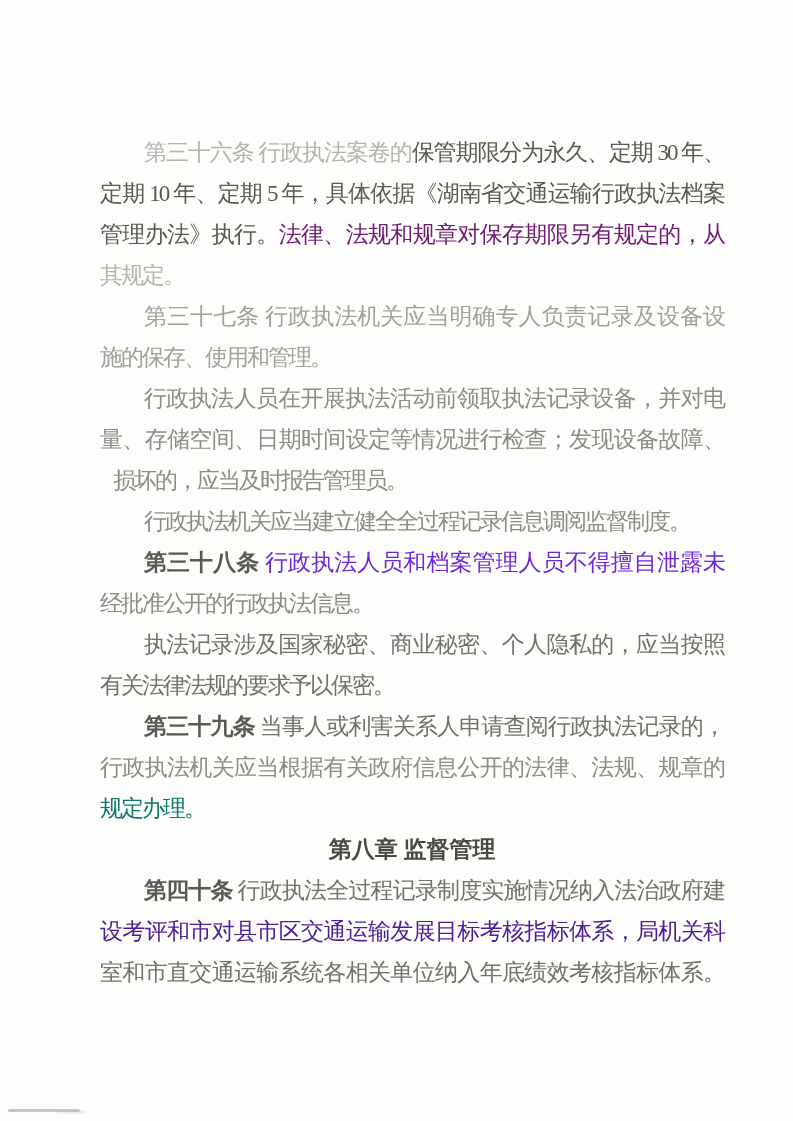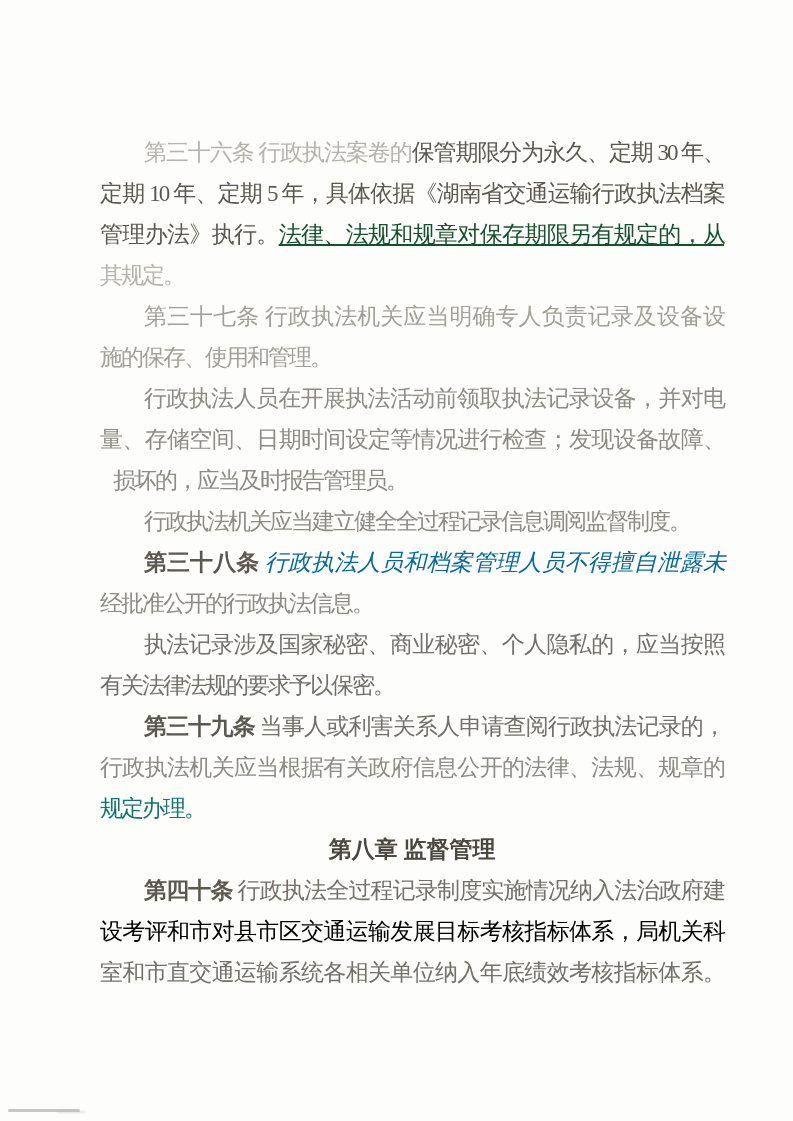--- a/index.html
+++ b/index.html
@@ -61,35 +61,35 @@
     filter: blur(0.8px);
   }
 </style>
 </head>
 <body>
 
 <div class="page">
   <div class="content">
       <div class="line indent align-justify"><span style="color: rgb(182, 179, 172);">第三十六条 行政执法案卷的</span><span style="color: rgb(91, 88, 80);">保管期限分为永久、定期 30 年、</span></div>
       <div class="line align-justify"><span style="color: rgb(91, 88, 80);">定期 10 年、定期 5 年，具体依据《湖南省交通运输行政执法档案</span></div>
-      <div class="line align-justify"><span style="color: rgb(91, 88, 80);">管理办法》执行。</span><span style="color: #14532d; text-decoration: underline;">法律、法规和规章对保存期限另有规定的，从</span></div>
+      <div class="line align-justify"><span style="color: rgb(91, 88, 80);">管理办法》执行。</span><span style="color: #701a75;">法律、法规和规章对保存期限另有规定的，从</span></div>
       <div class="line align-left"><span style="color: rgb(182, 179, 172);">其规定。</span></div>
       <div class="line indent align-justify"><span style="color: rgb(163, 160, 153);">第三十七条 行政执法机关应当明确专人负责记录及设备设</span></div>
       <div class="line align-left"><span style="color: rgb(163, 160, 153);">施的保存、使用和管理。</span></div>
       <div class="line indent align-justify"><span style="color: rgb(142, 139, 132);">行政执法人员在开展执法活动前领取执法记录设备，并对电</span></div>
       <div class="line align-justify"><span style="color: rgb(142, 139, 132);">量、存储空间、日期时间设定等情况进行检查；发现设备故障、</span></div>
       <div class="line align-left"><span style="color: rgb(142, 139, 132); margin-left: 13px;">损坏的，应当及时报告管理员。</span></div>
       <div class="line indent align-left"><span style="color: rgb(142, 139, 132);">行政执法机关应当建立健全全过程记录信息调阅监督制度。</span></div>
-      <div class="line indent align-justify"><span style="color: rgb(91, 88, 80); font-weight: 700;">第三十八条</span><span style="color: #0369a1; font-style: italic;"> 行政执法人员和档案管理人员不得擅自泄露未</span></div>
+      <div class="line indent align-justify"><span style="color: rgb(91, 88, 80); font-weight: 700;">第三十八条</span><span style="color: #6d28d9;"> 行政执法人员和档案管理人员不得擅自泄露未</span></div>
       <div class="line align-left"><span style="color: rgb(142, 139, 132);">经批准公开的行政执法信息。</span></div>
       <div class="line indent align-justify"><span style="color: rgb(115, 112, 106);">执法记录涉及国家秘密、商业秘密、个人隐私的，应当按照</span></div>
       <div class="line align-left"><span style="color: rgb(115, 112, 106);">有关法律法规的要求予以保密。</span></div>
       <div class="line indent align-justify"><span style="color: rgb(91, 88, 80); font-weight: 700;">第三十九条</span><span style="color: rgb(115, 112, 106);"> 当事人或利害关系人申请查阅行政执法记录的，</span></div>
       <div class="line align-justify"><span style="color: rgb(142, 139, 132);">行政执法机关应当根据有关政府信息公开的法律、法规、规章的</span></div>
       <div class="line align-left"><span style="color: #0f766e;">规定办理。</span></div>
       <div class="line heading align-center"><span style="color: rgb(74, 71, 64); font-weight: 700;">第八章 监督管理</span></div>
       <div class="line indent align-justify"><span style="color: rgb(91, 88, 80); font-weight: 700;">第四十条</span><span style="color: rgb(115, 112, 106);"> 行政执法全过程记录制度实施情况纳入法治政府建</span></div>
-      <div class="line align-justify"><span style="color: #000000; margin-top: 41px;">设考评和市对县市区交通运输发展目标考核指标体系，局机关科</span></div>
+      <div class="line align-justify"><span style="color: #4c1d95; margin-top: 41px;">设考评和市对县市区交通运输发展目标考核指标体系，局机关科</span></div>
       <div class="line align-justify"><span style="color: rgb(115, 112, 106);">室和市直交通运输系统各相关单位纳入年底绩效考核指标体系。</span></div>
     </div>
   <div class="scan-artifact"></div>
   <div class="scan-artifact-2"></div>
 </div>
 
 </body></html>

